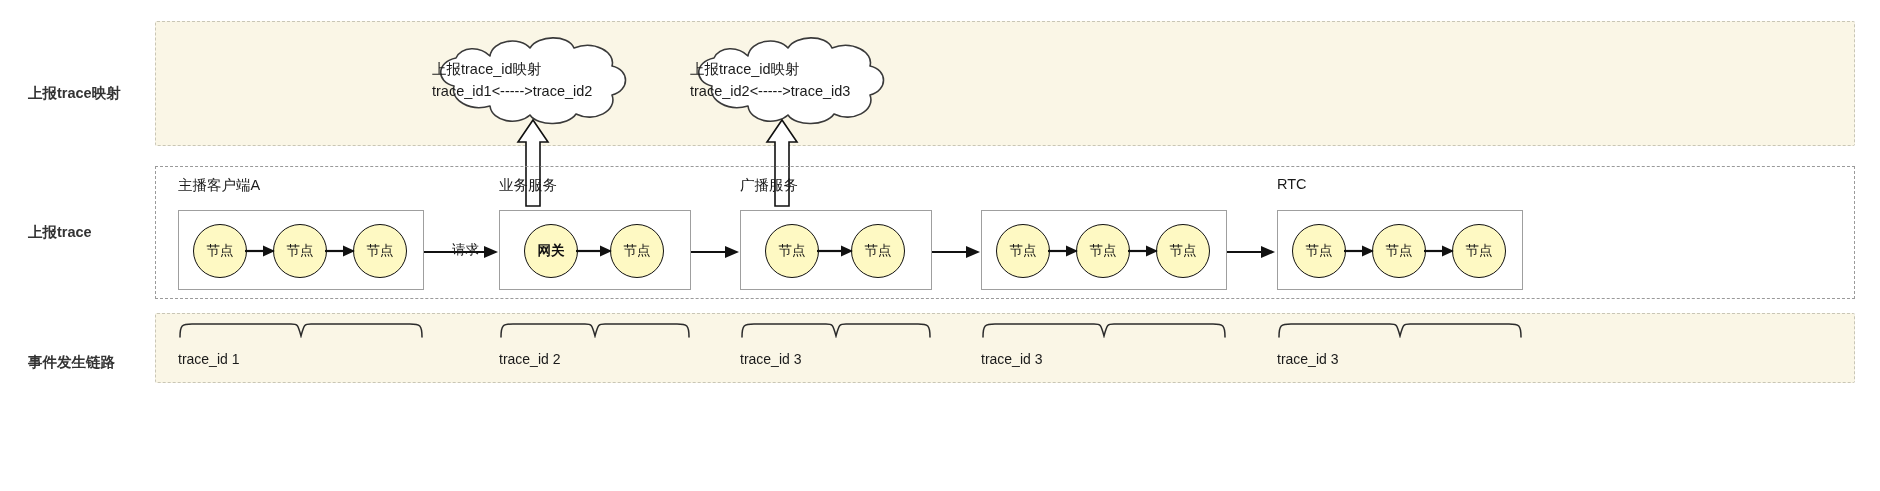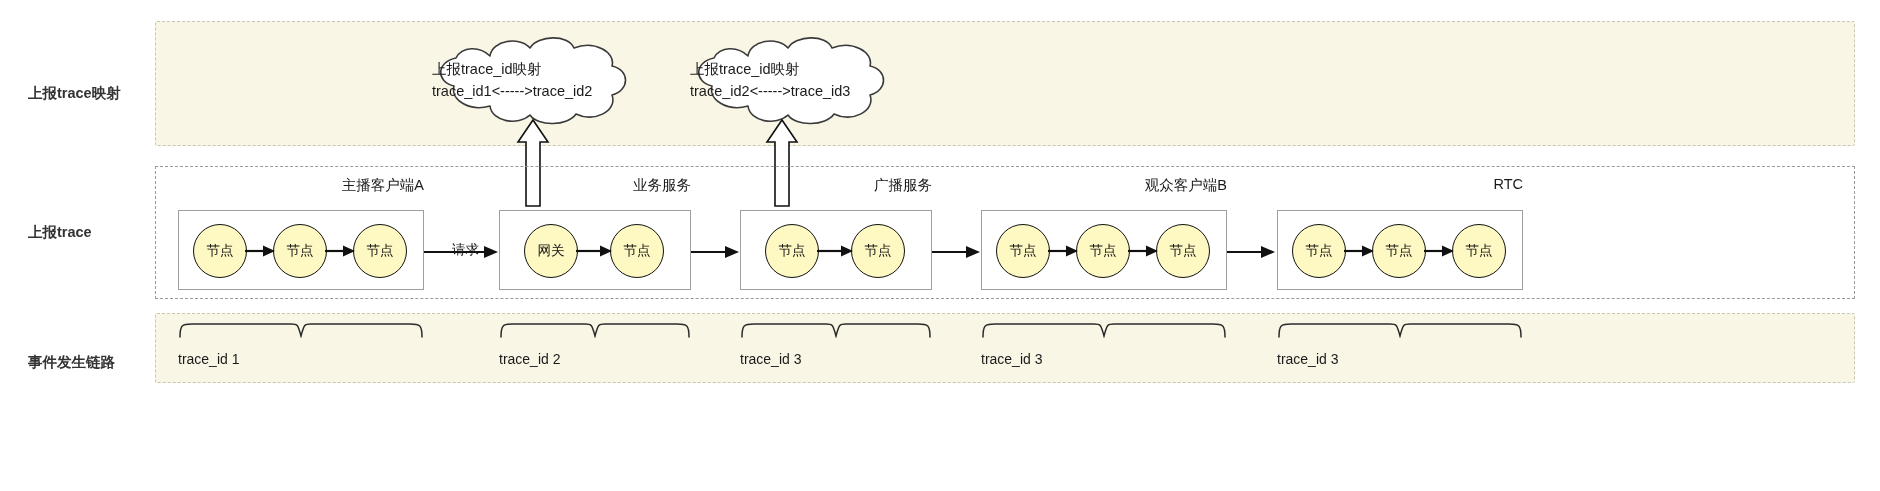--- a/index.html
+++ b/index.html
@@ -34,21 +34,21 @@
   }
 
   
   .hollow-arrow{position:absolute;}
   .hollow-arrow svg{display:block;}
 
   
   .group{position:absolute;}
   .group-title{
     position:absolute;left:0;right:0;top:0;
-    text-align:right;font-size:14.5px;color:#1a1a1a;white-space:nowrap;
+    text-align:left;font-size:14.5px;color:#1a1a1a;white-space:nowrap;
   }
   .group-box{
     position:absolute;left:0;right:0;bottom:0;
     border:1.4px solid #9f9f9f;
     background:#ffffff;
     box-sizing:border-box;
   }
   .node{
     position:absolute;
     border:1.8px solid #111111;
@@ -165,21 +165,21 @@
     <svg width="76" height="14" viewBox="0 0 76 14" aria-hidden="true">
       <path d="M0 7 L62 7" stroke="#111111" stroke-width="2.2"></path>
       <path d="M60 1 L74 7 L60 13 Z" fill="#111111"></path>
     </svg>
   </div>
   <div class="conn-label" style="left:452px;top:241px;">请求</div>
 
   <div class="group" style="left:499px;top:176px;width:192px;height:114px;">
     <div class="group-title">业务服务</div>
     <div class="group-box" style="height:80px;">
-      <div class="node" style="left:24px;top:13px;width:54px;height:54px;">网关</div>
+      <div class="node" style="left:24px;top:13px;width:54px;height:54px;font-weight:bold;">网关</div>
       <div class="node" style="left:110px;top:13px;width:54px;height:54px;">节点</div>
       <div class="conn" style="left:76px;top:33px;width:38px;height:14px;">
         <svg width="38" height="14" viewBox="0 0 38 14">
             <path d="M0 7 L26 7" stroke="#111" stroke-width="2.2"></path>
             <path d="M24 1.5 L36 7 L24 12.5 Z" fill="#111"></path>
           </svg>
       </div>
     </div>
   </div>
 
@@ -205,21 +205,20 @@
   </div>
 
   <div class="conn" style="left:932px;top:245px;width:50px;height:14px;">
     <svg width="50" height="14" viewBox="0 0 50 14" aria-hidden="true">
       <path d="M0 7 L36 7" stroke="#111111" stroke-width="2.2"></path>
       <path d="M34 1 L48 7 L34 13 Z" fill="#111111"></path>
     </svg>
   </div>
 
   <div class="group" style="left:981px;top:176px;width:246px;height:114px;">
-    <div class="group-title">观众客户端B</div>
     <div class="group-box" style="height:80px;">
       <div class="node" style="left:14px;top:13px;width:54px;height:54px;">节点</div>
       <div class="node" style="left:94px;top:13px;width:54px;height:54px;">节点</div>
       <div class="node" style="left:174px;top:13px;width:54px;height:54px;">节点</div>
       <div class="conn" style="left:66px;top:33px;width:32px;height:14px;">
         <svg width="32" height="14" viewBox="0 0 32 14">
             <path d="M0 7 L20 7" stroke="#111" stroke-width="2.2"></path>
             <path d="M18 1.5 L30 7 L18 12.5 Z" fill="#111"></path>
           </svg>
       </div>

